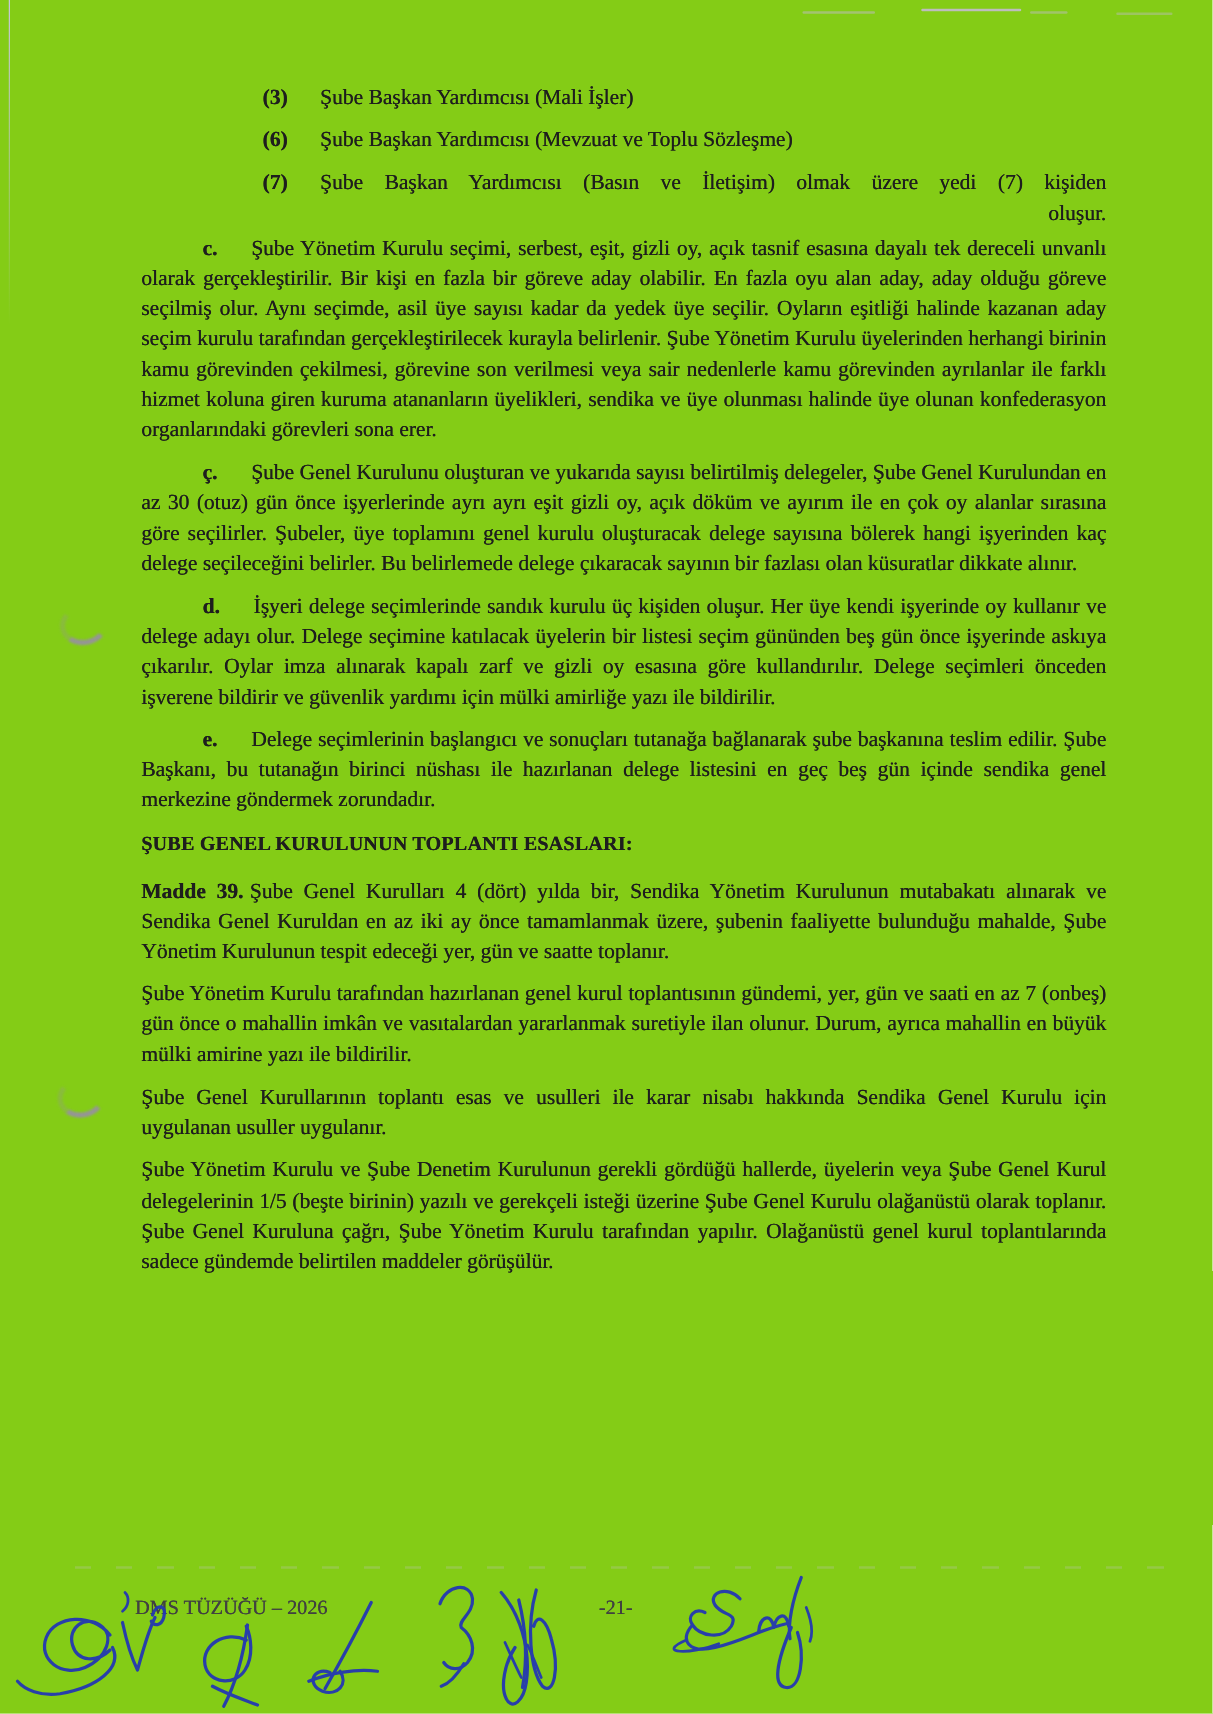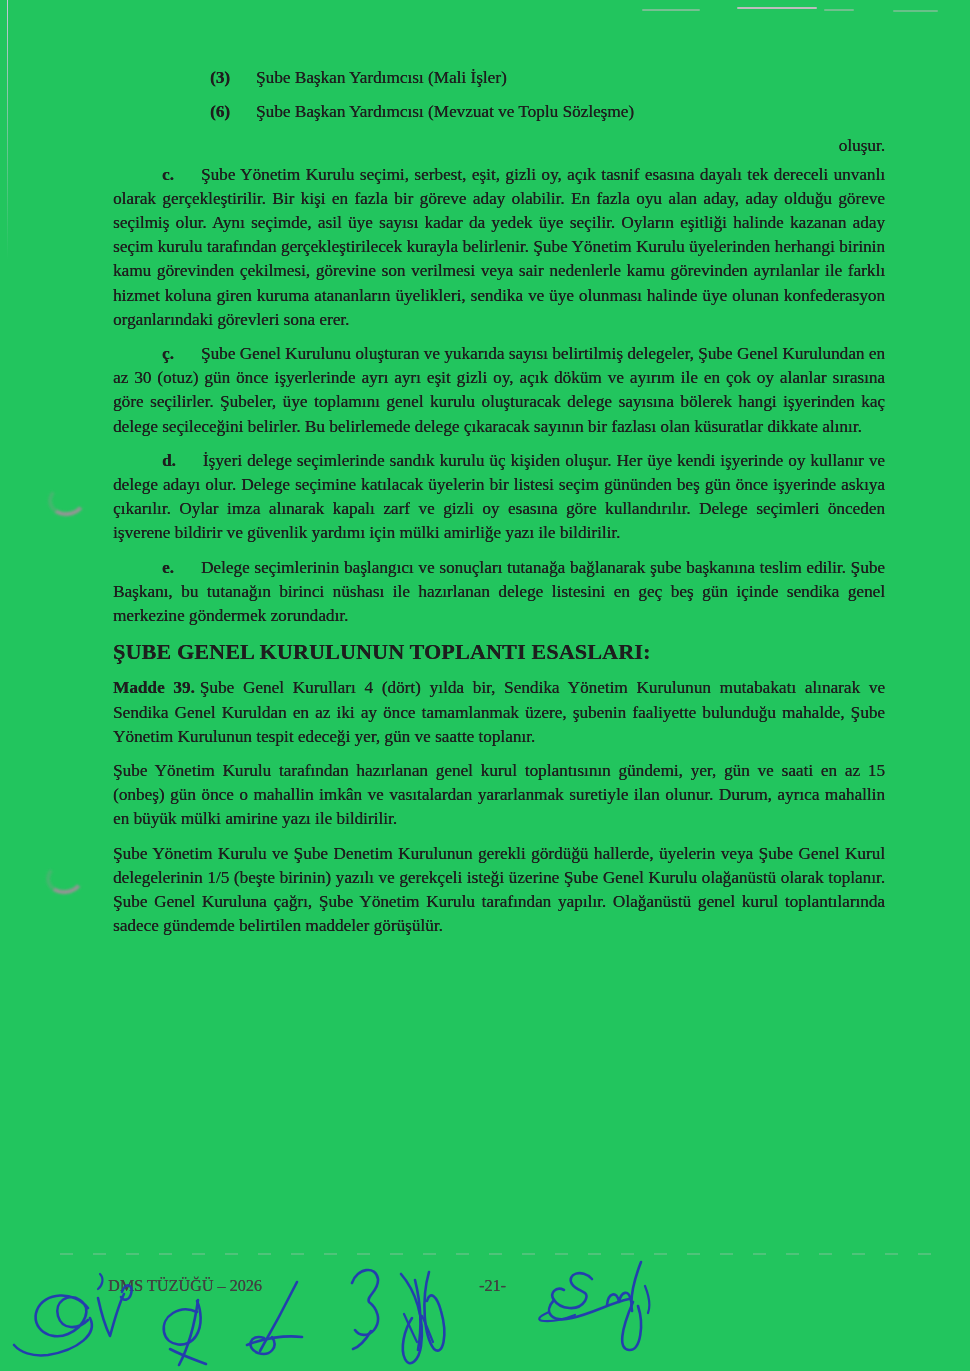--- a/index.html
+++ b/index.html
@@ -1,19 +1,19 @@
 <!DOCTYPE html>
 <html><head>
 <meta charset="utf-8">
 <style>
   html,body{margin:0;padding:0;background:#ffffff;}
   .page{
     position:relative;
     width:970px;height:1371px;
-    background:#22c55e;
+    background:#84cc16;
     font-family:"Liberation Serif", serif;
     color:#1e1e1e;
     overflow:hidden;
   }
   .page-edge{
     position:absolute;left:7px;top:0;width:1px;height:260px;
     background:linear-gradient(#c6c6d8,rgba(198,198,216,0));
   }
   .scan-streak{position:absolute;background:#bdbdbd;filter:blur(.6px);border-radius:2px;}
   .scan-dashes{
@@ -38,21 +38,21 @@
   p{margin:0 0 10px 0;}
   .li{margin-left:97px;text-align:left;margin-bottom:10px;}
   .num,.plabel{font-weight:bold;}
   .ligap{display:inline-block;width:26px;}
   .gap{display:inline-block;width:27px;}
   .mgap{display:inline-block;width:5px;}
   .li7{text-indent:97px;text-align:justify;text-align-last:justify;margin-bottom:0;}
   .cont{text-align:right;margin-bottom:4px;}
   .lp{text-indent:49px;}
   .heading{
-    font-weight:bold;font-size:22px;letter-spacing:.2px;
+    font-weight:bold;font-size:16px;letter-spacing:.2px;
     text-align:left;margin:12px 0 12px 0;
   }
   .footer-text{
     position:absolute;top:1277px;font-size:16.2px;color:#414141;
     font-family:"Liberation Serif", serif;
     text-shadow:0.2px 0 0 currentColor;
   }
   .footer-title{left:108px;}
   .page-num{left:479px;}
   .sigs{position:absolute;left:0;top:1252px;pointer-events:none;}
@@ -71,36 +71,38 @@
   <div class="scan-dashes"></div>
 
   <div class="crescent" style="left:48px;top:484px;"></div>
   <div class="crescent" style="left:46px;top:862px;"></div>
 
   <div class="content">
 
     <p class="li"><span class="num">(3)</span><span class="ligap"></span><span>Şube Başkan Yardımcısı (Mali İşler)</span></p>
     <p class="li"><span class="num">(6)</span><span class="ligap"></span><span>Şube Başkan Yardımcısı (Mevzuat ve Toplu Sözleşme)</span></p>
 
+    <p class="li7"><span class="num">(7)</span><span class="ligap"></span><span>Şube Başkan Yardımcısı (Basın ve İletişim) olmak üzere yedi (7) kişiden</span></p>
     <p class="cont">oluşur.</p>
 
     <p class="lp"><span class="plabel">c.</span><span class="gap"></span><span>Şube Yönetim Kurulu seçimi, serbest, eşit, gizli oy, açık tasnif esasına dayalı tek dereceli unvanlı olarak gerçekleştirilir. Bir kişi en fazla bir göreve aday olabilir. En fazla oyu alan aday, aday olduğu göreve seçilmiş olur. Aynı seçimde, asil üye sayısı kadar da yedek üye seçilir. Oyların eşitliği halinde kazanan aday seçim kurulu tarafından gerçekleştirilecek kurayla belirlenir. Şube Yönetim Kurulu üyelerinden herhangi birinin kamu görevinden çekilmesi, görevine son verilmesi veya sair nedenlerle kamu görevinden ayrılanlar ile farklı hizmet koluna giren kuruma atananların üyelikleri, sendika ve üye olunması halinde üye olunan konfederasyon organlarındaki görevleri sona erer.</span></p>
 
     <p class="lp"><span class="plabel">ç.</span><span class="gap"></span><span>Şube Genel Kurulunu oluşturan ve yukarıda sayısı belirtilmiş delegeler, Şube Genel Kurulundan en az 30 (otuz) gün önce işyerlerinde ayrı ayrı eşit gizli oy, açık döküm ve ayırım ile en çok oy alanlar sırasına göre seçilirler. Şubeler, üye toplamını genel kurulu oluşturacak delege sayısına bölerek hangi işyerinden kaç delege seçileceğini belirler. Bu belirlemede delege çıkaracak sayının bir fazlası olan küsuratlar dikkate alınır.</span></p>
 
     <p class="lp"><span class="plabel">d.</span><span class="gap"></span><span>İşyeri delege seçimlerinde sandık kurulu üç kişiden oluşur. Her üye kendi işyerinde oy kullanır ve delege adayı olur. Delege seçimine katılacak üyelerin bir listesi seçim gününden beş gün önce işyerinde askıya çıkarılır. Oylar imza alınarak kapalı zarf ve gizli oy esasına göre kullandırılır. Delege seçimleri önceden işverene bildirir ve güvenlik yardımı için mülki amirliğe yazı ile bildirilir.</span></p>
 
     <p class="lp"><span class="plabel">e.</span><span class="gap"></span><span>Delege seçimlerinin başlangıcı ve sonuçları tutanağa bağlanarak şube başkanına teslim edilir. Şube Başkanı, bu tutanağın birinci nüshası ile hazırlanan delege listesini en geç beş gün içinde sendika genel merkezine göndermek zorundadır.</span></p>
 
 
     <p class="heading">ŞUBE GENEL KURULUNUN TOPLANTI ESASLARI:</p>
 
     <p><span class="plabel">Madde 39.</span><span class="mgap"></span><span>Şube Genel Kurulları 4 (dört) yılda bir, Sendika Yönetim Kurulunun mutabakatı alınarak ve Sendika Genel Kuruldan en az iki ay önce tamamlanmak üzere, şubenin faaliyette bulunduğu mahalde, Şube Yönetim Kurulunun tespit edeceği yer, gün ve saatte toplanır.</span></p>
 
-    <p>Şube Yönetim Kurulu tarafından hazırlanan genel kurul toplantısının gündemi, yer, gün ve saati en az 15 (onbeş) gün önce o mahallin imkân ve vasıtalardan yararlanmak suretiyle ilan olunur. Durum, ayrıca mahallin en büyük mülki amirine yazı ile bildirilir.</p>
+    <p>Şube Yönetim Kurulu tarafından hazırlanan genel kurul toplantısının gündemi, yer, gün ve saati en az 7 (onbeş) gün önce o mahallin imkân ve vasıtalardan yararlanmak suretiyle ilan olunur. Durum, ayrıca mahallin en büyük mülki amirine yazı ile bildirilir.</p>
+    <p>Şube Genel Kurullarının toplantı esas ve usulleri ile karar nisabı hakkında Sendika Genel Kurulu için uygulanan usuller uygulanır.</p>
     <p>Şube Yönetim Kurulu ve Şube Denetim Kurulunun gerekli gördüğü hallerde, üyelerin veya Şube Genel Kurul delegelerinin 1/5 (beşte birinin) yazılı ve gerekçeli isteği üzerine Şube Genel Kurulu olağanüstü olarak toplanır. Şube Genel Kuruluna çağrı, Şube Yönetim Kurulu tarafından yapılır. Olağanüstü genel kurul toplantılarında sadece gündemde belirtilen maddeler görüşülür.</p>
 
   </div>
 
   <div class="footer-text footer-title">DMS TÜZÜĞÜ – 2026</div>
   <div class="footer-text page-num">-21-</div>
 
   <svg class="sigs" width="970" height="120" viewBox="0 0 970 120">
     <g fill="none" stroke="#2438b2" stroke-width="2.6" stroke-linecap="round" stroke-linejoin="round" opacity="0.95">
       <g>

